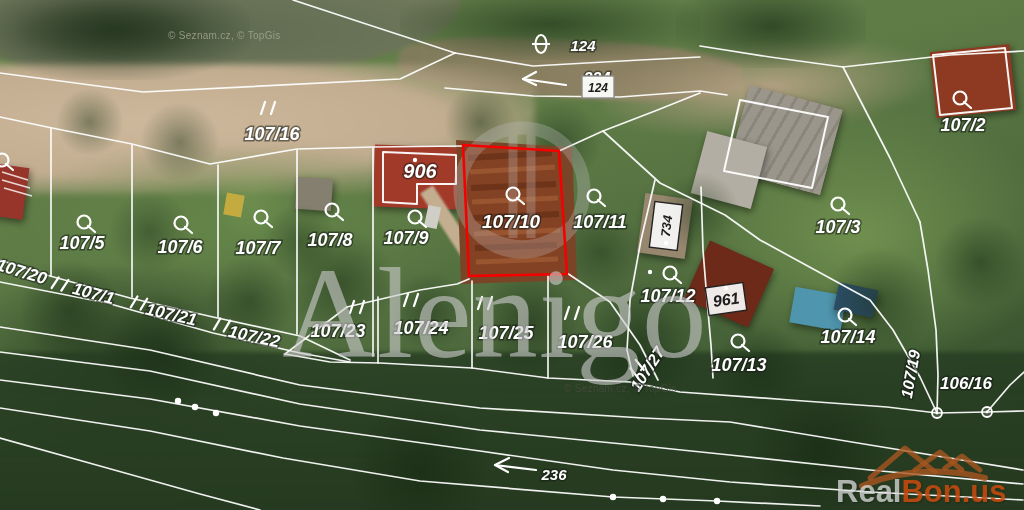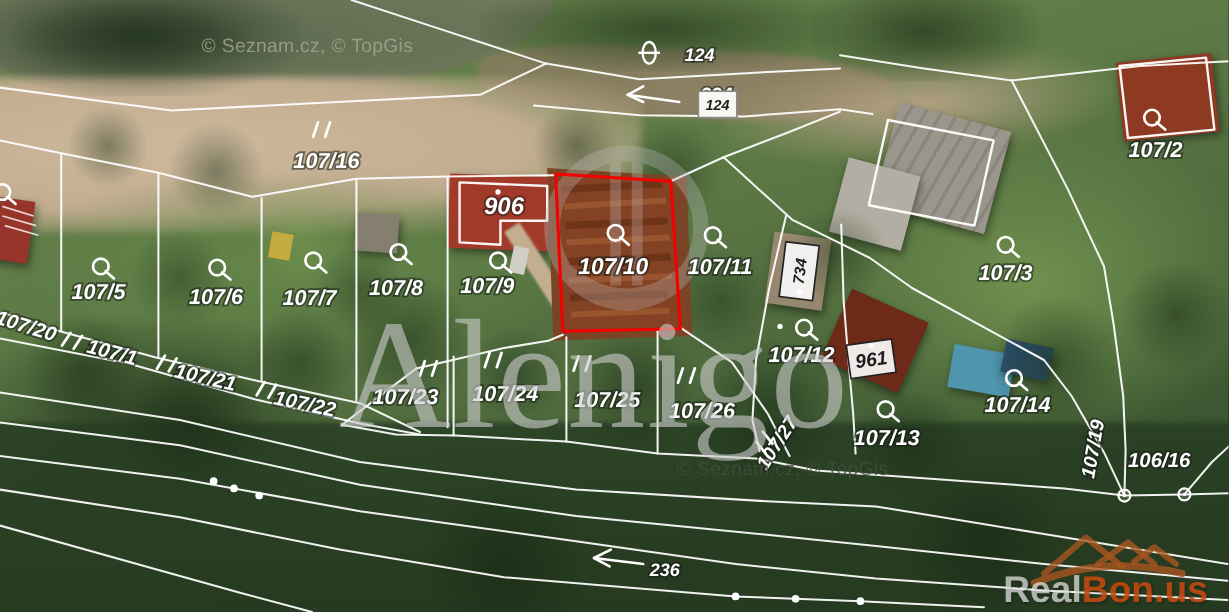--- a/index.html
+++ b/index.html
@@ -59,21 +59,21 @@
   .tarp{left:836px;top:286px;width:40px;height:28px;background:#2c4f6b;transform:rotate(12deg);}
   .car1{left:426px;top:206px;width:13px;height:22px;background:#cfcfc8;transform:rotate(12deg);}
   
   #ov{position:absolute;inset:0;z-index:20;}
   .plabel{font-family:"Liberation Sans",sans-serif;font-style:italic;font-weight:bold;fill:#fff;
           paint-order:stroke;stroke:rgba(22,28,22,.55);stroke-width:3px;}
   .boxnum{font-family:"Liberation Sans",sans-serif;font-weight:bold;font-style:italic;fill:#1d1d1d;}
   
   .wm{left:282px;top:248px;z-index:40;font-family:"Liberation Serif",serif;font-size:130px;line-height:1;
       color:rgba(202,202,202,.62);letter-spacing:1px;white-space:nowrap;pointer-events:none;}
-  .cp{z-index:45;font-size:16px;letter-spacing:.3px;white-space:nowrap;}
+  .cp{z-index:45;font-size:10px;letter-spacing:.3px;white-space:nowrap;}
   .cp1{left:168px;top:30px;color:rgba(160,165,140,.85);}
   .cp2{left:564px;top:383px;color:rgba(70,76,62,.8);}
   .logo{left:830px;top:440px;z-index:50;width:190px;height:68px;}
   .logotext{position:absolute;left:6px;top:34px;font-size:31px;font-weight:bold;white-space:nowrap;
             text-shadow:1px 1px 2px rgba(0,0,0,.25);}
 </style>
 </head>
 <body>
 
 <div id="stage">

